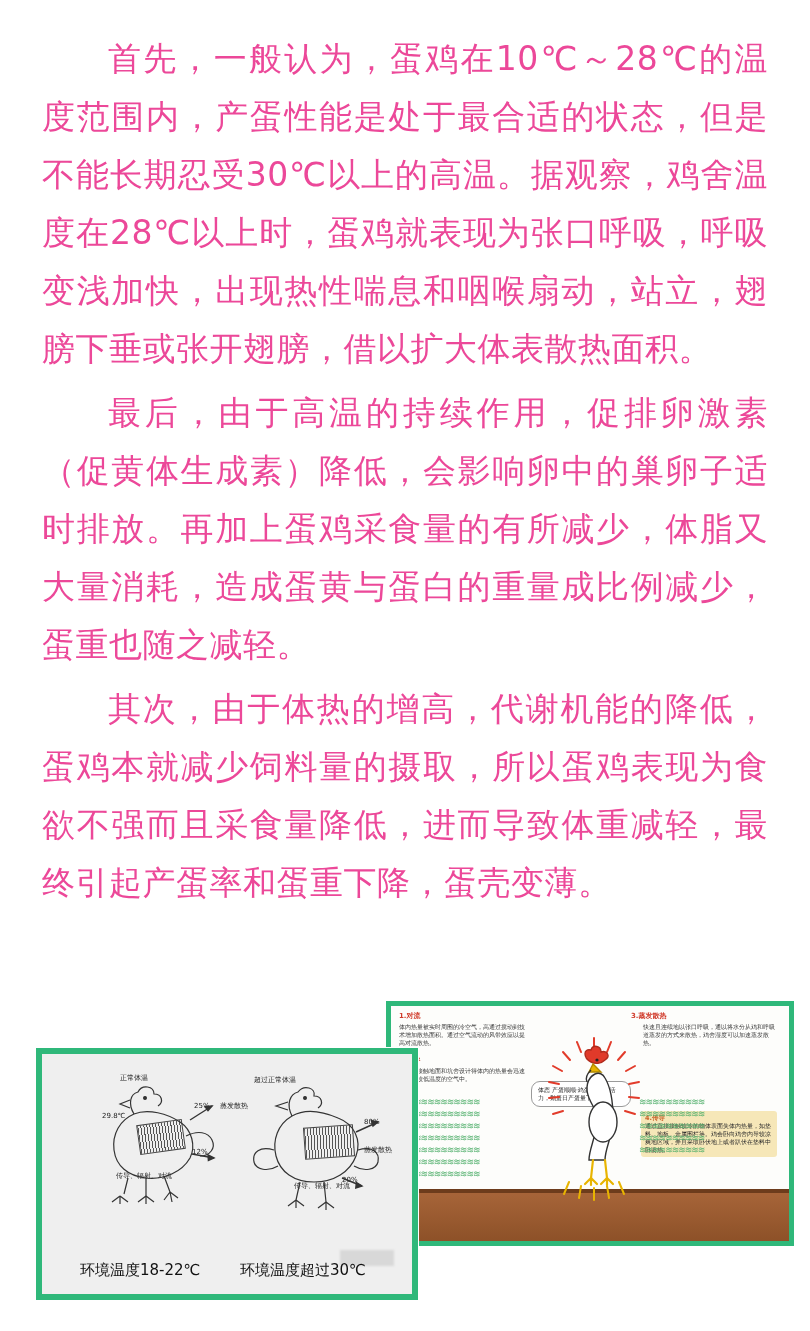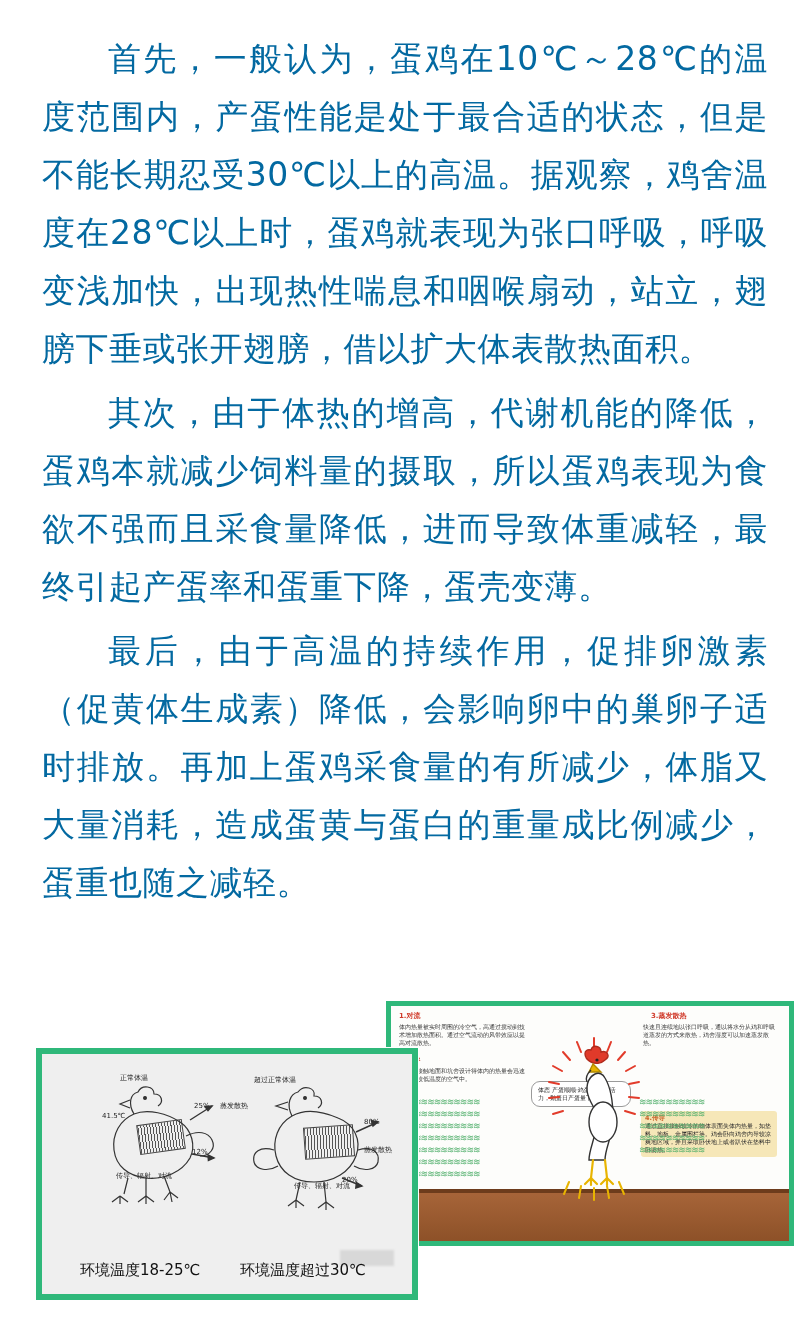--- a/index.html
+++ b/index.html
@@ -24,21 +24,21 @@
     padding: 30px 42px 0 42px;
     box-sizing: border-box;
   }
   .para {
     font-size: 33px;
     line-height: 58px;
     letter-spacing: 0.5px;
     text-indent: 2em;
     text-align: justify;
     margin: 0 0 6px 0;
-    color: #0369a1;
+    color: #ec4899;
     font-family: "DejaVu Sans", "Liberation Sans", sans-serif;
   }
   .figures {
     position: absolute;
     left: 0;
     top: 990px;
     width: 810px;
     height: 341px;
   }
   
@@ -187,38 +187,38 @@
     filter: blur(1px);
   }
 </style>
 </head>
 <body>
 
 <div class="page">
 
   <div class="article">
     <p class="para">首先，一般认为，蛋鸡在10℃～28℃的温度范围内，产蛋性能是处于最合适的状态，但是不能长期忍受30℃以上的高温。据观察，鸡舍温度在28℃以上时，蛋鸡就表现为张口呼吸，呼吸变浅加快，出现热性喘息和咽喉扇动，站立，翅膀下垂或张开翅膀，借以扩大体表散热面积。</p>
+    <p class="para">最后，由于高温的持续作用，促排卵激素（促黄体生成素）降低，会影响卵中的巢卵子适时排放。再加上蛋鸡采食量的有所减少，体脂又大量消耗，造成蛋黄与蛋白的重量成比例减少，蛋重也随之减轻。</p>
     <p class="para">其次，由于体热的增高，代谢机能的降低，蛋鸡本就减少饲料量的摄取，所以蛋鸡表现为食欲不强而且采食量降低，进而导致体重减轻，最终引起产蛋率和蛋重下降，蛋壳变薄。</p>
-    <p class="para">最后，由于高温的持续作用，促排卵激素（促黄体生成素）降低，会影响卵中的巢卵子适时排放。再加上蛋鸡采食量的有所减少，体脂又大量消耗，造成蛋黄与蛋白的重量成比例减少，蛋重也随之减轻。</p>
   </div>
 
   <div class="figures">
 
     <div class="fig-right">
       <div class="fr-inner">
 
         <div class="fr-ground"></div>
 
         <div class="fr-title" style="left:8px; top:6px;">1.对流</div>
         <div class="fr-text" style="left:8px; top:17px; width:130px;">体内热量被实时周围的冷空气，高通过搅动到技术增加散热面积。通过空气流动的风带效应以提高对流散热。</div>
 
         <div class="fr-title" style="left:8px; top:50px;">2.传导</div>
         <div class="fr-text" style="left:8px; top:61px; width:130px;">鸡盘肝接触地面和坑舍设计得体内的热量会迅速传递到较低温度的空气中。</div>
 
-        <div class="fr-title" style="left:260px; top:6px;">3.蒸发散热</div>
+        <div class="fr-title" style="left:240px; top:6px;">3.蒸发散热</div>
         <div class="fr-text" style="left:252px; top:17px; width:132px;">快速且连续地以张口呼吸，通以将水分从鸡和呼吸道蒸发的方式来散热，鸡舍湿度可以加速蒸发散热。</div>
 
         <div class="fr-note" style="left:250px; top:105px; width:128px;">
           <span class="fr-note-title">4.传导</span>
           <span>通过直接接触较冷的物体表面失体内热量，如垫料、地板、金属围栏等。鸡会卧向鸡舍内导较凉爽地区域，弄且采取卧伏地上或者趴伏在垫料中卧姿热。</span>
         </div>
 
         <div class="fr-bubble" style="left:140px; top:75px;">体态 产蛋顺顺·鸡蛋眼·没有活力，鹅蛋日产蛋量下降。</div>
 
         <div class="fr-wave" style="left:10px; top:92px;">≋≋≋≋≋≋≋≋≋≋≋≋</div>
@@ -278,21 +278,21 @@
         </svg>
 
       </div>
     </div>
 
     <div class="fig-left">
       <div class="fl-inner">
 
         <div class="fl-lbl" style="left:78px; top:20px;">正常体温</div>
         <div class="fl-lbl" style="left:212px; top:22px;font-family:Liberation Serif, serif;">超过正常体温</div>
-        <div class="fl-lbl" style="left:60px; top:58px;">41.5℃</div>
+        <div class="fl-lbl" style="left:60px; top:58px;">29.8℃</div>
         <div class="fl-lbl" style="left:152px; top:48px;">25%</div>
         <div class="fl-lbl" style="left:178px; top:48px;">蒸发散热</div>
         <div class="fl-lbl" style="left:150px; top:94px;">12%</div>
         <div class="fl-lbl" style="left:74px; top:118px;">传导、辐射、对流</div>
         <div class="fl-lbl" style="left:322px; top:64px;">80%</div>
         <div class="fl-lbl" style="left:322px; top:92px;">蒸发散热</div>
         <div class="fl-lbl" style="left:300px; top:122px;">20%</div>
         <div class="fl-lbl" style="left:252px; top:128px;">传导、辐射、对流</div>
 
         <div class="fl-hatch" style="left:96px; top:68px; width:44px; height:28px; transform:rotate(-8deg);"></div>
@@ -328,19 +328,19 @@
             <path d="M172 104 l-6 -3 l0.4 5.5 z"></path>
             <path d="M314 78 L336 68"></path>
             <path d="M336 68 l-6.6 -1.4 l1.6 5.4 z"></path>
             <path d="M300 124 L320 132"></path>
             <path d="M320 132 l-5.6 -3.6 l-0.6 5.6 z"></path>
           </g>
         </svg>
 
         <div class="blur" style="left:298px; top:196px; width:54px; height:16px;"></div>
 
-        <div class="fl-caption fl-cap-left">环境温度18-25℃</div>
+        <div class="fl-caption fl-cap-left">环境温度18-22℃</div>
         <div class="fl-caption fl-cap-right">环境温度超过30℃</div>
       </div>
     </div>
 
   </div>
 </div>
 
 </body></html>

